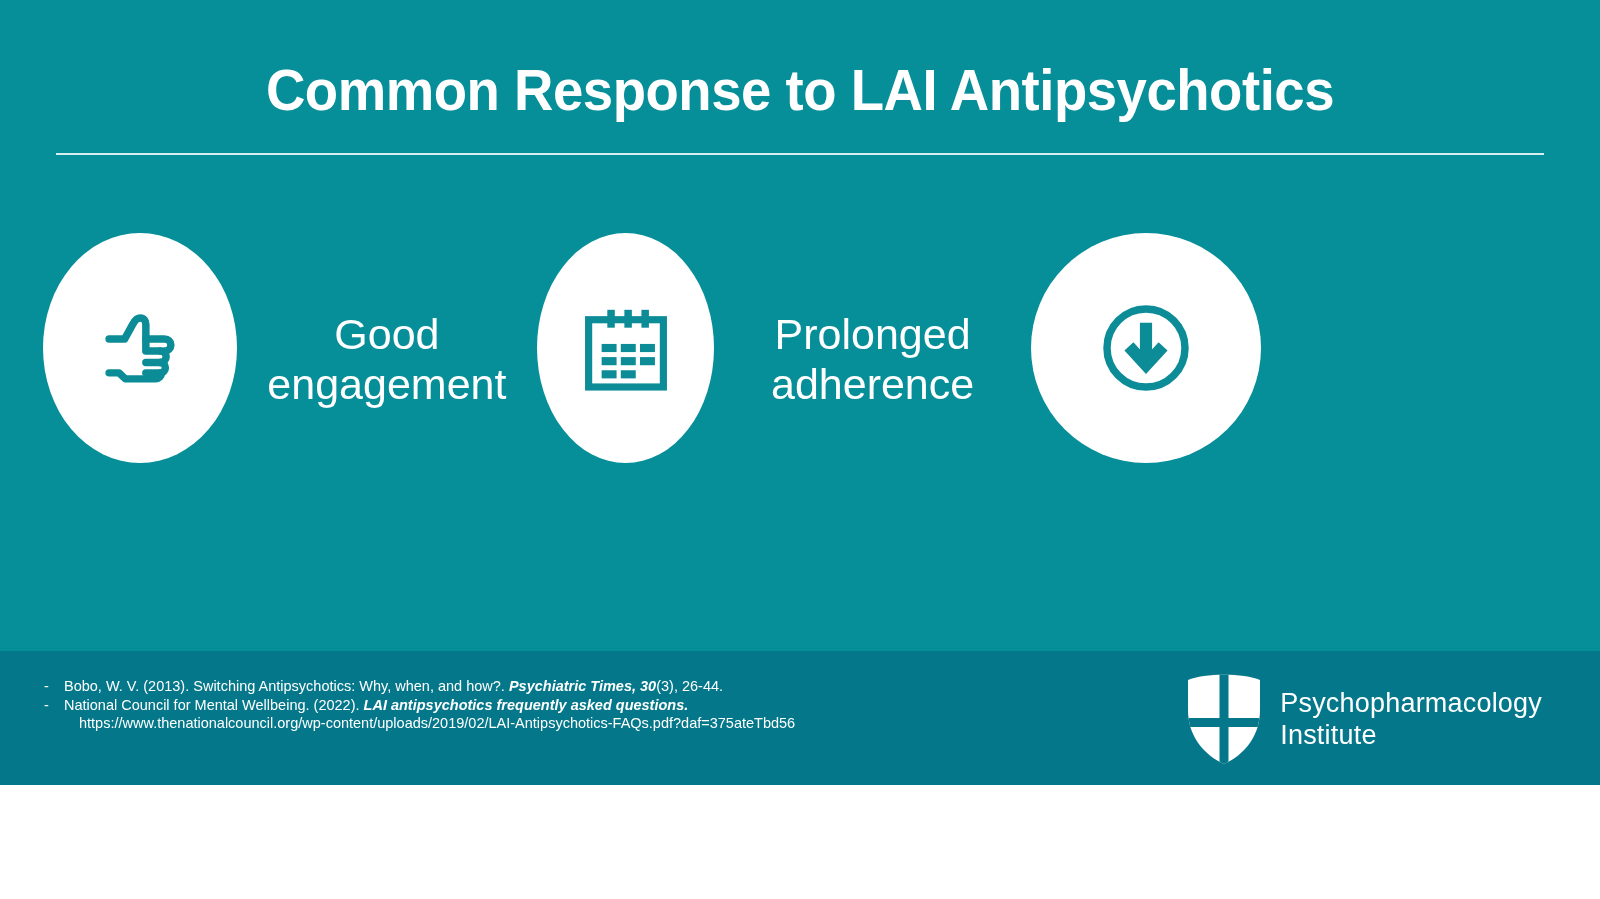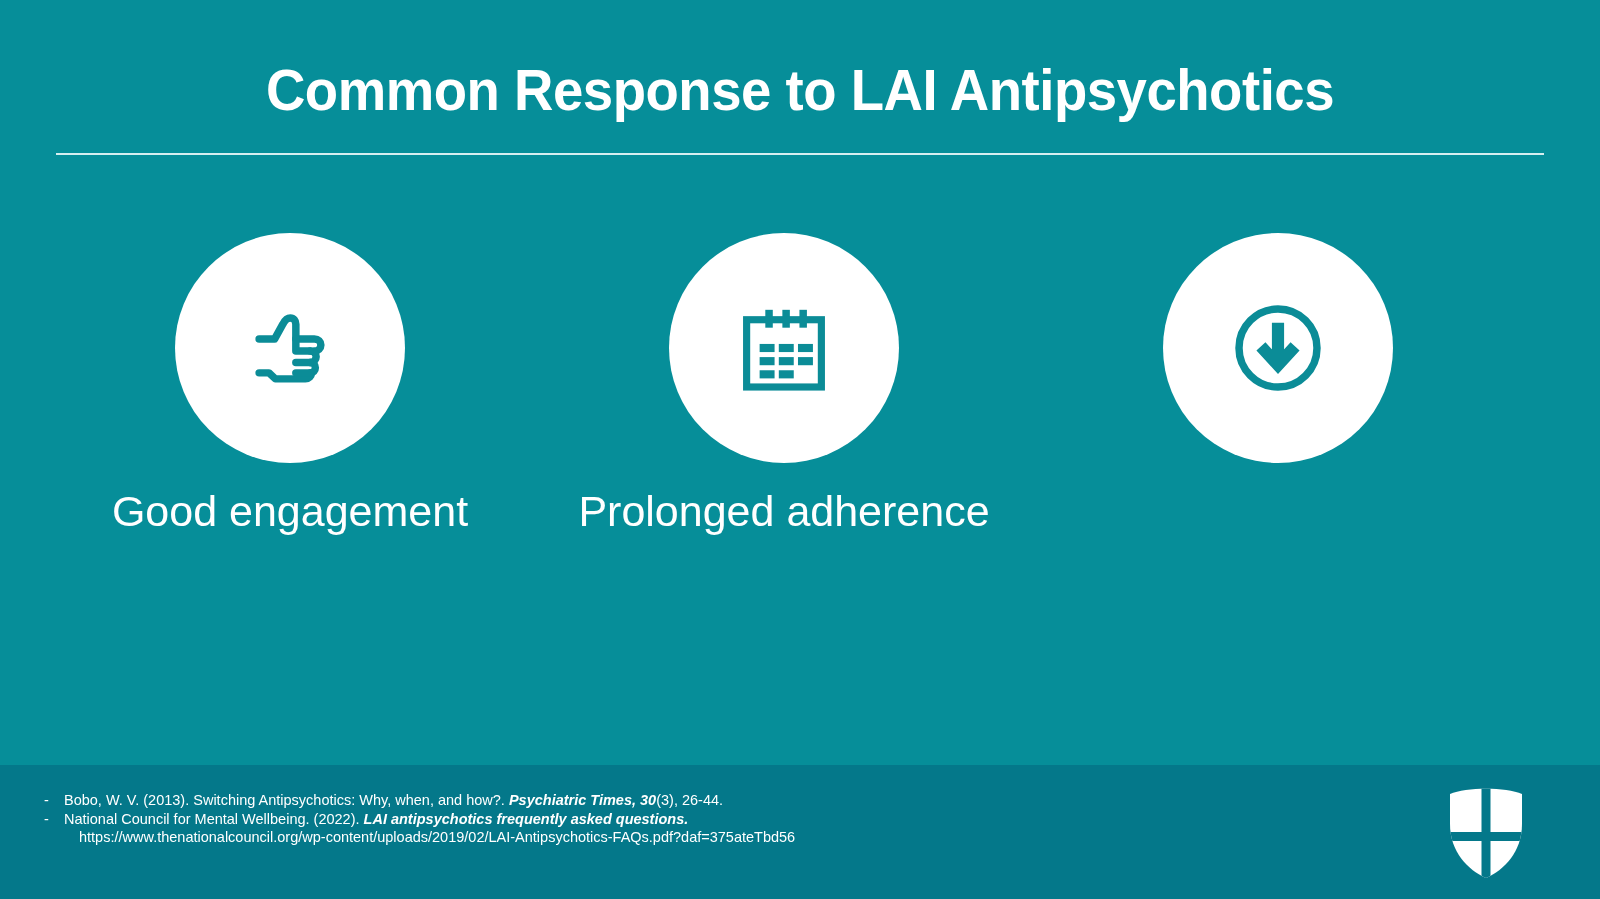--- a/index.html
+++ b/index.html
@@ -4,21 +4,21 @@
 <title>Common Response to LAI Antipsychotics</title>
 <style>
   html, body {
     margin: 0;
     padding: 0;
     background: #ffffff;
   }
   .slide {
     position: relative;
     width: 1600px;
-    height: 899px;
+    height: 785px;
     background: #068e99;
     overflow: hidden;
     font-family: "Liberation Sans", sans-serif;
   }
 
   
   .title-block {
     position: absolute;
     top: 60px;
     left: 0;
@@ -52,21 +52,21 @@
     position: absolute;
     top: 233px;
     left: 0;
     width: 1600px;
     display: flex;
     justify-content: flex-start;
   }
   .col {
     width: 494px;
     display: flex;
-    flex-direction: column;
+    flex-direction: row;
     align-items: center;
   }
   .col-1 { margin-left: 43px; }
   .col-2 { margin-left: 0px; justify-content: space-between; }
   .col-3 { margin-left: 0px; }
 
   .icon-circle {
     width: 230px;
     height: 230px;
     border-radius: 50%;
@@ -243,18 +243,20 @@
           </defs>
           <g clip-path="url(#shieldClip)">
             <rect x="0" y="0" width="80" height="96" fill="#ffffff"></rect>
 
             <rect x="35.5" y="-4" width="9" height="104" fill="#04788a"></rect>
             <rect x="-4" y="48" width="88" height="9" fill="#04788a"></rect>
           </g>
         </svg>
       </span>
       <span class="logo-text">
+        <span class="l1">Psychopharmacology</span>
+        <span class="l2">Institute</span>
       </span>
     </div>
 
   </div>
 
 </div>
 
 </body></html>

